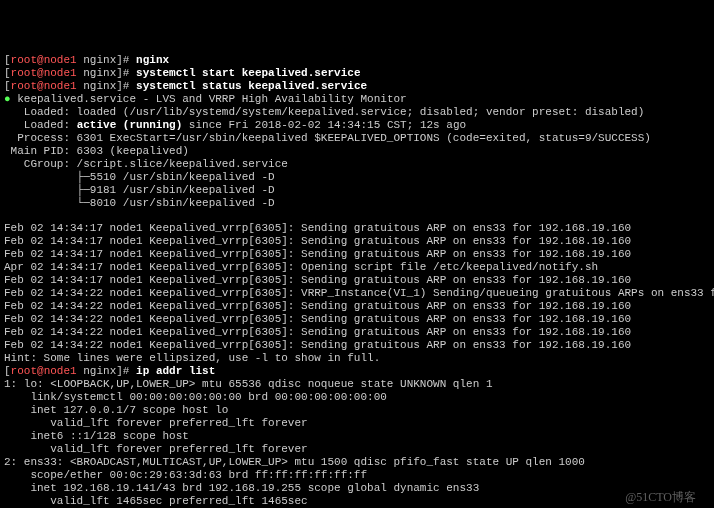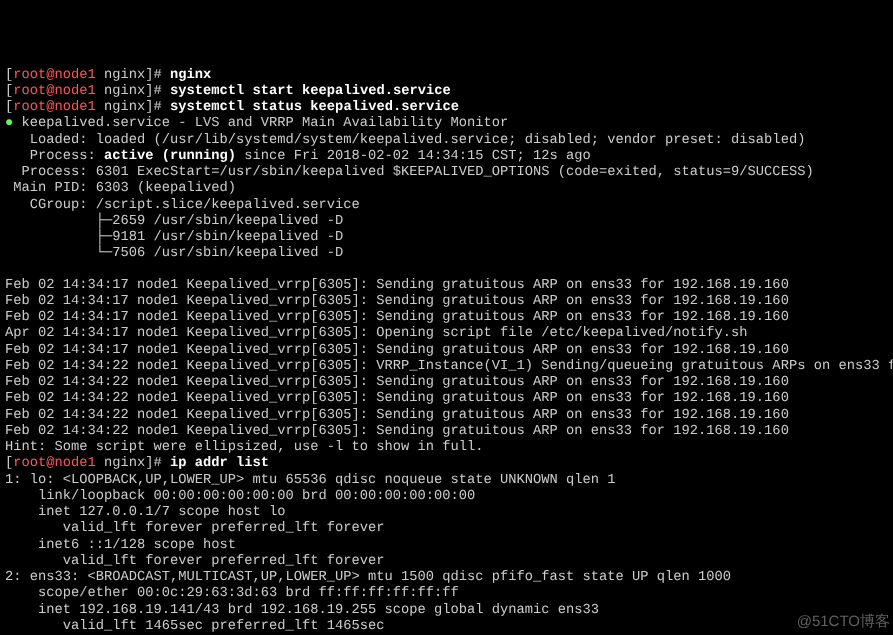--- a/index.html
+++ b/index.html
@@ -18,60 +18,60 @@
   }
   .term {
     padding: 2px 4px;
   }
   .red { color: #ff5555; margin-top: 45px; }
   .green { color: #55ff55; font-family: Liberation Mono, monospace; }
   .bold { font-weight: bold; color: #ffffff; }
   .dot-green { color: #55ff55; }
   .wm {
     position: absolute;
-    right: 2px;
+    right: 18px;
     bottom: 4px;
     color: #888;
     font-size: 12px;
-    font-family: Liberation Sans, sans-serif;
+    font-family: Liberation Serif, serif;
     opacity: 0.7;
   }
 </style>
 </head>
 <body>
 
 
 <div class="term">
 <span>[<span class="red">root</span><span class="red">@</span><span class="red">node1</span> <span>nginx</span>]# <span class="bold">nginx</span></span>
 <span>[<span class="red">root</span><span class="red">@</span><span class="red">node1</span> <span>nginx</span>]# <span class="bold">systemctl start keepalived.service</span></span>
 <span>[<span class="red">root</span><span class="red">@</span><span class="red">node1</span> <span>nginx</span>]# <span class="bold">systemctl status keepalived.service</span></span>
-<span class="dot-green">●</span> <span>keepalived.service - LVS and VRRP Main Availability Monitor</span>
+<span class="dot-green">●</span> <span>keepalived.service - LVS and VRRP High Availability Monitor</span>
 <span>   Loaded: loaded (/usr/lib/systemd/system/keepalived.service; disabled; vendor preset: disabled)</span>
-<span><span>   Process: </span><span class="green bold">active (running)</span><span> since Fri 2018-02-02 14:34:15 CST; 12s ago</span></span>
+<span><span>   Loaded: </span><span class="green bold">active (running)</span><span> since Fri 2018-02-02 14:34:15 CST; 12s ago</span></span>
 <span>  Process: 6301 ExecStart=/usr/sbin/keepalived $KEEPALIVED_OPTIONS (code=exited, status=9/SUCCESS)</span>
 <span> Main PID: 6303 (keepalived)</span>
 <span>   CGroup: /script.slice/keepalived.service</span>
-<span>           ├─2659 /usr/sbin/keepalived -D</span>
+<span>           ├─5510 /usr/sbin/keepalived -D</span>
 <span>           ├─9181 /usr/sbin/keepalived -D</span>
-<span>           └─7506 /usr/sbin/keepalived -D</span>
+<span>           └─8010 /usr/sbin/keepalived -D</span>
 
 <span>Feb 02 14:34:17 node1 Keepalived_vrrp[6305]: Sending gratuitous ARP on ens33 for 192.168.19.160</span>
 <span>Feb 02 14:34:17 node1 Keepalived_vrrp[6305]: Sending gratuitous ARP on ens33 for 192.168.19.160</span>
 <span>Feb 02 14:34:17 node1 Keepalived_vrrp[6305]: Sending gratuitous ARP on ens33 for 192.168.19.160</span>
 <span>Apr 02 14:34:17 node1 Keepalived_vrrp[6305]: Opening script file /etc/keepalived/notify.sh</span>
 <span>Feb 02 14:34:17 node1 Keepalived_vrrp[6305]: Sending gratuitous ARP on ens33 for 192.168.19.160</span>
 <span>Feb 02 14:34:22 node1 Keepalived_vrrp[6305]: VRRP_Instance(VI_1) Sending/queueing gratuitous ARPs on ens33 for 192.1...9.160</span>
 <span>Feb 02 14:34:22 node1 Keepalived_vrrp[6305]: Sending gratuitous ARP on ens33 for 192.168.19.160</span>
 <span>Feb 02 14:34:22 node1 Keepalived_vrrp[6305]: Sending gratuitous ARP on ens33 for 192.168.19.160</span>
 <span>Feb 02 14:34:22 node1 Keepalived_vrrp[6305]: Sending gratuitous ARP on ens33 for 192.168.19.160</span>
 <span>Feb 02 14:34:22 node1 Keepalived_vrrp[6305]: Sending gratuitous ARP on ens33 for 192.168.19.160</span>
-<span>Hint: Some script were ellipsized, use -l to show in full.</span>
+<span>Hint: Some lines were ellipsized, use -l to show in full.</span>
 <span>[<span class="red">root</span><span class="red">@</span><span class="red">node1</span> <span>nginx</span>]# <span class="bold">ip addr list</span></span>
 <span>1: lo: &lt;LOOPBACK,UP,LOWER_UP&gt; mtu 65536 qdisc noqueue state UNKNOWN qlen 1</span>
-<span>    link/loopback 00:00:00:00:00:00 brd 00:00:00:00:00:00</span>
+<span>    link/systemctl 00:00:00:00:00:00 brd 00:00:00:00:00:00</span>
 <span>    inet 127.0.0.1/7 scope host lo</span>
 <span>       valid_lft forever preferred_lft forever</span>
 <span>    inet6 ::1/128 scope host</span>
 <span>       valid_lft forever preferred_lft forever</span>
 <span>2: ens33: &lt;BROADCAST,MULTICAST,UP,LOWER_UP&gt; mtu 1500 qdisc pfifo_fast state UP qlen 1000</span>
 <span>    scope/ether 00:0c:29:63:3d:63 brd ff:ff:ff:ff:ff:ff</span>
 <span>    inet 192.168.19.141/43 brd 192.168.19.255 scope global dynamic ens33</span>
 <span>       valid_lft 1465sec preferred_lft 1465sec</span>
 <span>    inet 192.168.19.160/32 scope global ens33</span>
 

